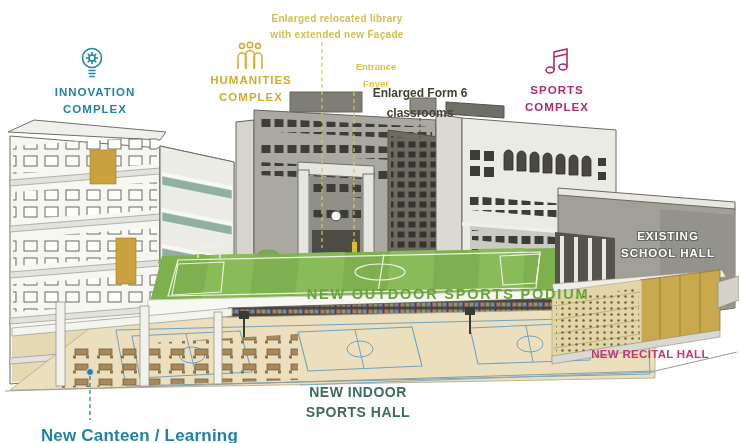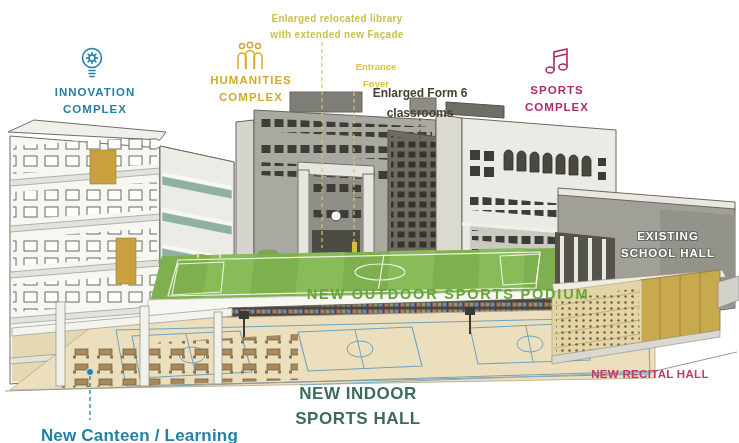--- a/index.html
+++ b/index.html
@@ -10,22 +10,22 @@
   .lbl .ln{display:block;}
   .lib{left:247px;top:11px;width:180px;font-size:10px;color:#cdbf4e;line-height:1.6;letter-spacing:0.3px;}
   .innov{left:39px;top:84px;width:112px;font-size:11.5px;color:#2380a8;letter-spacing:1px;}
   .hum{left:203px;top:72px;width:96px;font-size:11.5px;color:#d2ac29;letter-spacing:1px;}
   .foyer{left:350px;top:59px;width:52px;font-size:9.5px;color:#dfc23b;line-height:1.75;}
   .form6{left:372px;top:83px;width:96px;font-size:12px;color:#45412f;line-height:1.7;}
   .music{left:521px;top:82px;width:72px;font-size:11.5px;color:#b12a6c;letter-spacing:1px;}
   .exist{left:612px;top:228px;width:112px;font-size:11.5px;color:#ffffff;letter-spacing:1px;line-height:1.5;
          text-shadow:-1px -1px 0 #66655e,1px -1px 0 #66655e,-1px 1px 0 #66655e,1px 1px 0 #66655e;}
   .podium{left:248px;top:284px;width:400px;font-size:14.5px;color:#69a33e;letter-spacing:1.8px;}
-  .indoor{left:278px;top:382px;width:160px;font-size:17px;color:#3e6b5b;letter-spacing:0.5px;}
-  .recital{left:590px;top:346px;width:120px;font-size:11.5px;color:#c13a6e;letter-spacing:0.3px;margin-top:20px;}
+  .indoor{left:278px;top:382px;width:160px;font-size:14px;color:#3e6b5b;letter-spacing:0.5px;}
+  .recital{left:590px;top:346px;width:120px;font-size:11.5px;color:#c13a6e;letter-spacing:0.3px;}
   .canteen{left:8px;top:424px;width:230px;font-size:17px;color:#2380a8;text-align:right;letter-spacing:0.2px;}
   .icon{position:absolute;}
   .innov-icon{left:78px;top:46px;}
   .hum-icon{left:234px;top:40px;}
   .music-icon{left:543px;top:44px;}
 </style>
 </head>
 <body>
 
 <div class="stage">

